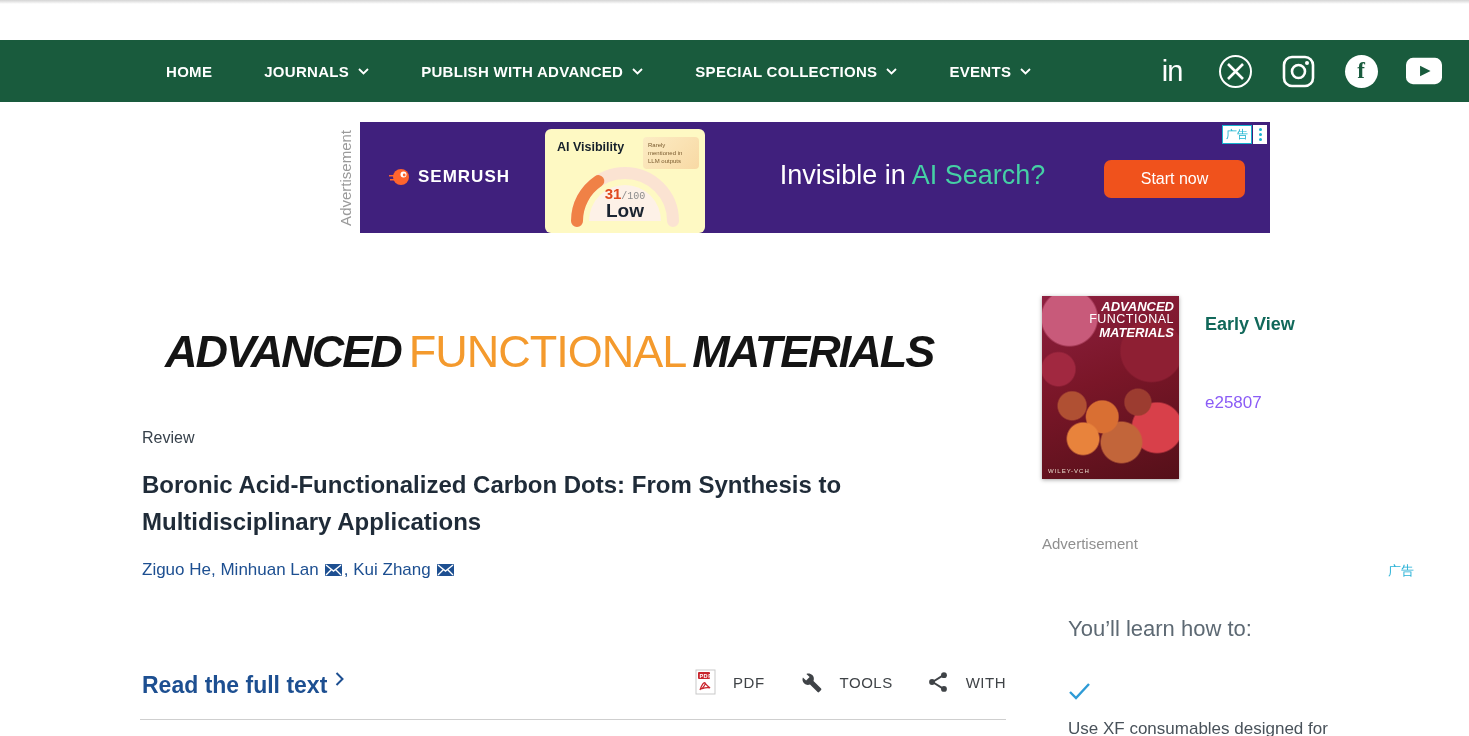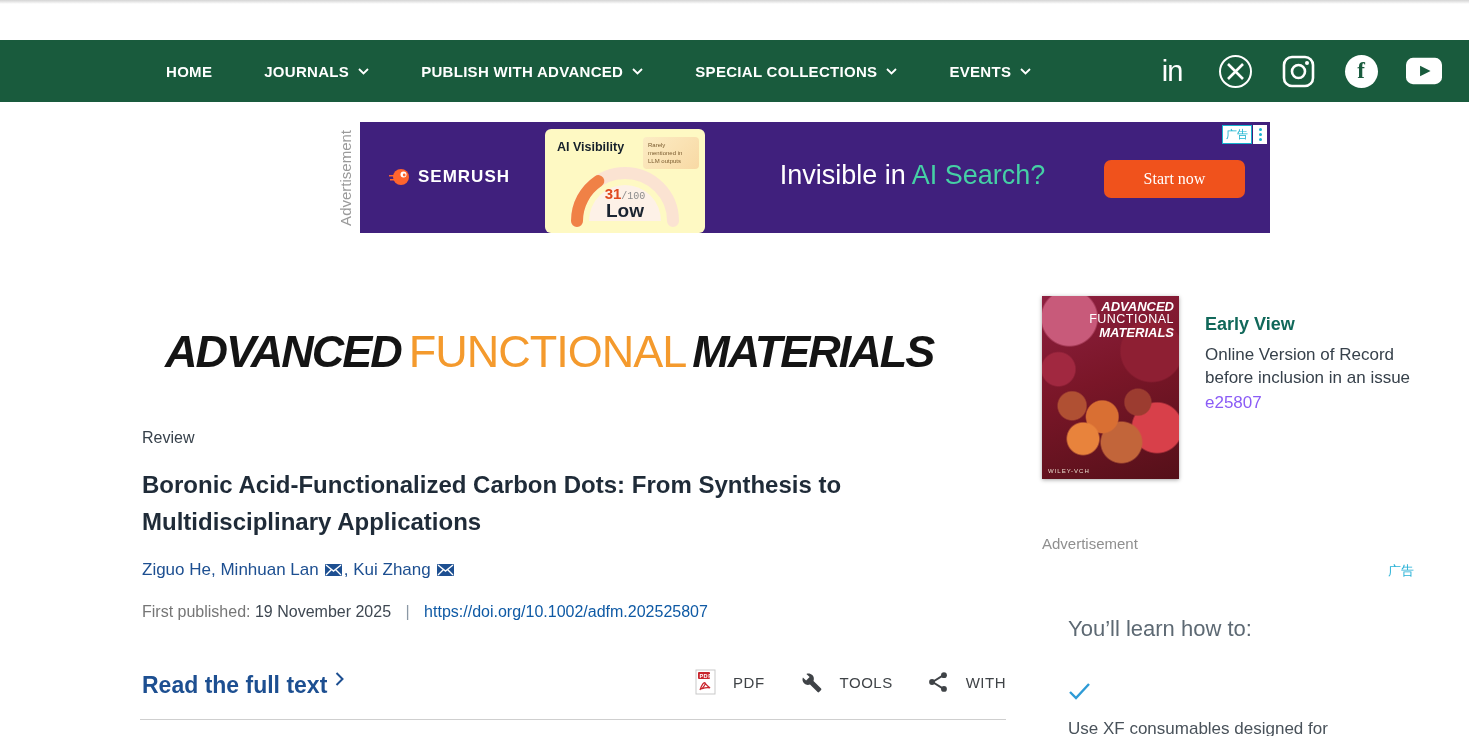--- a/index.html
+++ b/index.html
@@ -37,21 +37,21 @@
   .gauge { position:absolute; left:20px; top:28px; width:120px; height:76px; }
   .gnum { position:absolute; left:0; right:0; top:56px; text-align:center; }
   .gnum .score { color:#e0491f; font-size:15px; font-weight:800; }
   .gnum .max { color:#8b8b8b; font-size:10px;font-family:Liberation Mono, monospace; }
   .glow { position:absolute; left:0; right:0; top:71px; text-align:center; color:#1b2430;
     font-size:19px; font-weight:800; }
   .headline { position:absolute; left:380px; top:38px; width:345px; text-align:center;
     font-size:27px; color:#fff; white-space:nowrap; }
   .headline .hl-green { color:#45d0a5; }
   .cta { position:absolute; left:744px; top:38px; width:141px; height:38px; background:#f0521c;
-    border:none; border-radius:7px; color:#fff; font-size:16px; font-family:Liberation Serif, serif; cursor:pointer; }
+    border:none; border-radius:7px; color:#fff; font-size:16px; font-family:Liberation Sans, sans-serif; cursor:pointer; }
   .adtags { position:absolute; top:3px; right:3px; display:flex; gap:1px; }
   .adtag-cn { background:#fff; color:#18b3cf; border:1px solid #18b3cf; font-size:11px;
     padding:1px 3px; cursor:pointer; }
   .adtag-dots { background:#fff; width:14px; display:flex; flex-direction:column; align-items:center;
     justify-content:center; gap:2px; cursor:pointer; }
   .adtag-dots i { width:3px; height:3px; border-radius:50%; background:#18b3cf; }
 
   
   .jlogo { position:absolute; left:165px; top:326px; white-space:nowrap; font-size:45px; cursor:pointer; }
   .jlogo .lg-b { font-weight:800; font-style:italic; color:#141414; letter-spacing:-2px; }
@@ -221,26 +221,20 @@
   <div class="authors">
     <span class="auth">Ziguo He</span><span>, </span><span class="auth">Minhuan Lan</span><svg class="env" viewBox="0 0 17 12">
         <rect width="17" height="12" rx="1" fill="#1d4f91"></rect>
         <path d="M1 1 L8.5 7 L16 1 M1 11 L6.5 5.6 M16 11 L10.5 5.6" stroke="#fff" stroke-width="1.4" fill="none"></path>
       </svg><span>, </span><span class="auth">Kui Zhang</span><svg class="env" viewBox="0 0 17 12">
         <rect width="17" height="12" rx="1" fill="#1d4f91"></rect>
         <path d="M1 1 L8.5 7 L16 1 M1 11 L6.5 5.6 M16 11 L10.5 5.6" stroke="#fff" stroke-width="1.4" fill="none"></path>
       </svg>
   </div>
 
-  <div class="pub">
-    <span class="plabel">First published:</span>
-    <span class="pdate">19 November 2025</span>
-    <span class="psep">|</span>
-    <a class="pdoi">https://doi.org/10.1002/adfm.202525807</a>
-  </div>
 
   <div class="readrow">
     <span>Read the full text</span>
     <svg width="9" height="14" viewBox="0 0 9 14">
         <polyline points="1.5,1 7.5,7 1.5,13" fill="none" stroke="#1d4f91" stroke-width="2"></polyline>
       </svg>
   </div>
 
   <div class="actions">
     <div class="action">
@@ -273,21 +267,20 @@
 
   <div class="cover">
     <div class="cover-title">
       <div class="ct1">ADVANCED</div>
       <div class="ct2">FUNCTIONAL</div>
       <div class="ct3">MATERIALS</div>
     </div>
     <div class="cover-pub">WILEY-VCH</div>
   </div>
   <div class="ev-head">Early View</div>
-  <div class="ev-desc">Online Version of Record before inclusion in an issue</div>
   <div class="ev-id">e25807</div>
 
   <div class="sb-adlabel">Advertisement</div>
   <div class="sb-adcn">广告</div>
   <div class="sb-adheading">You’ll learn how to:</div>
   <div class="sb-check">
     <svg width="23" height="20" viewBox="0 0 23 20" style="margin-top:4px;">
       <polyline points="2,10 8,16 21,2" fill="none" stroke="#2e9bd6" stroke-width="2.4"></polyline>
     </svg>
     <div class="sb-check-text">Use XF consumables designed for 2D and 3D success</div>

